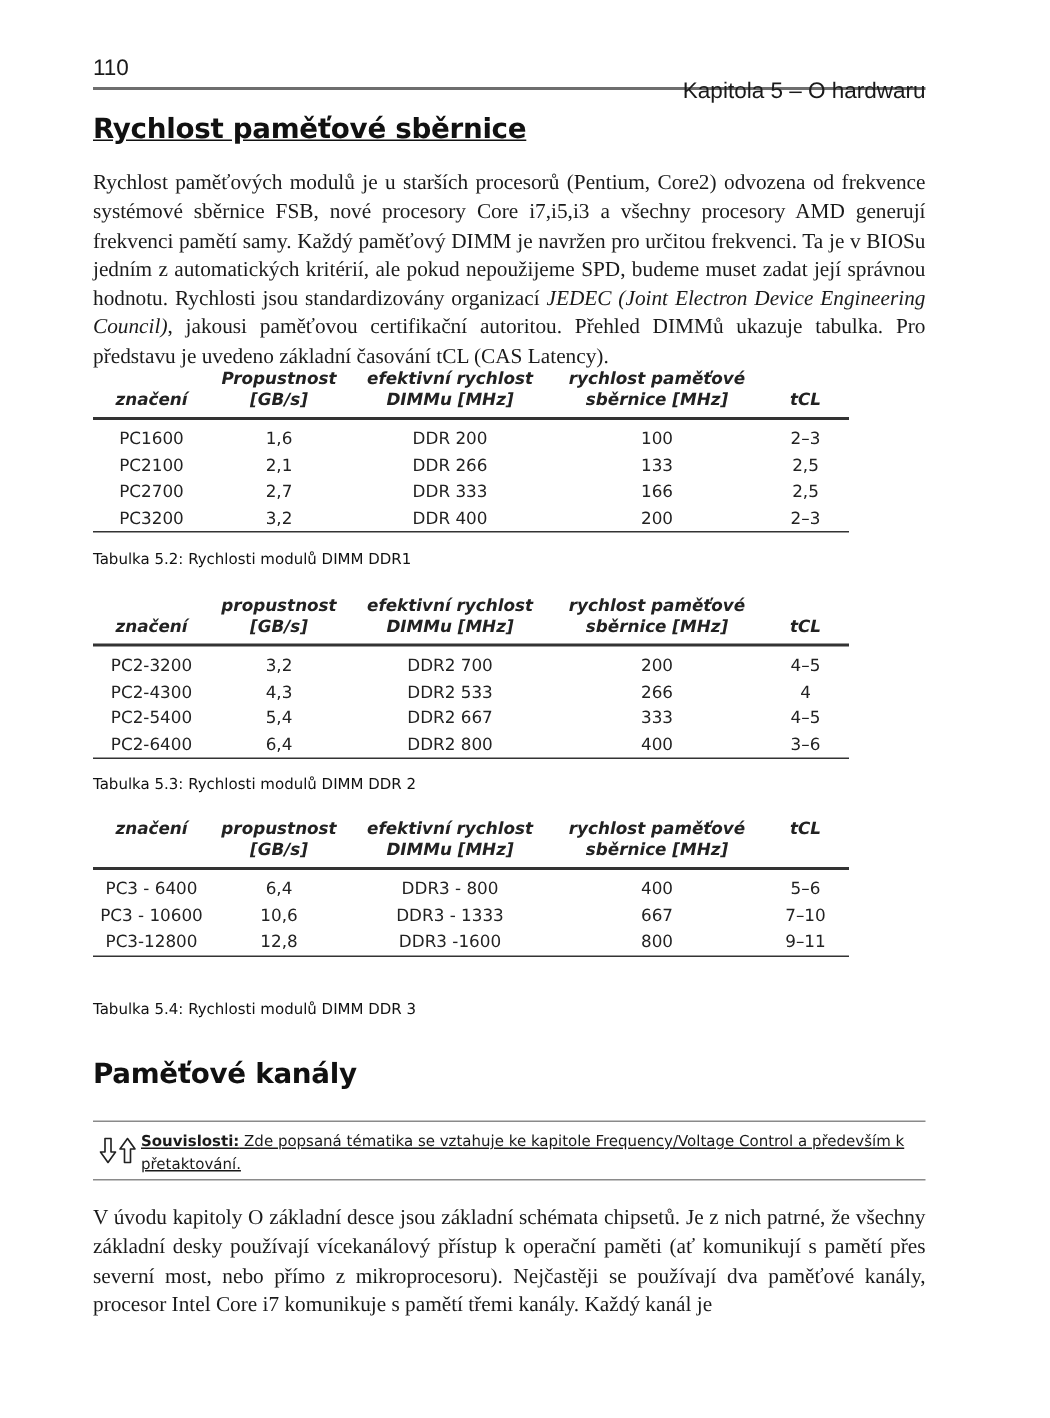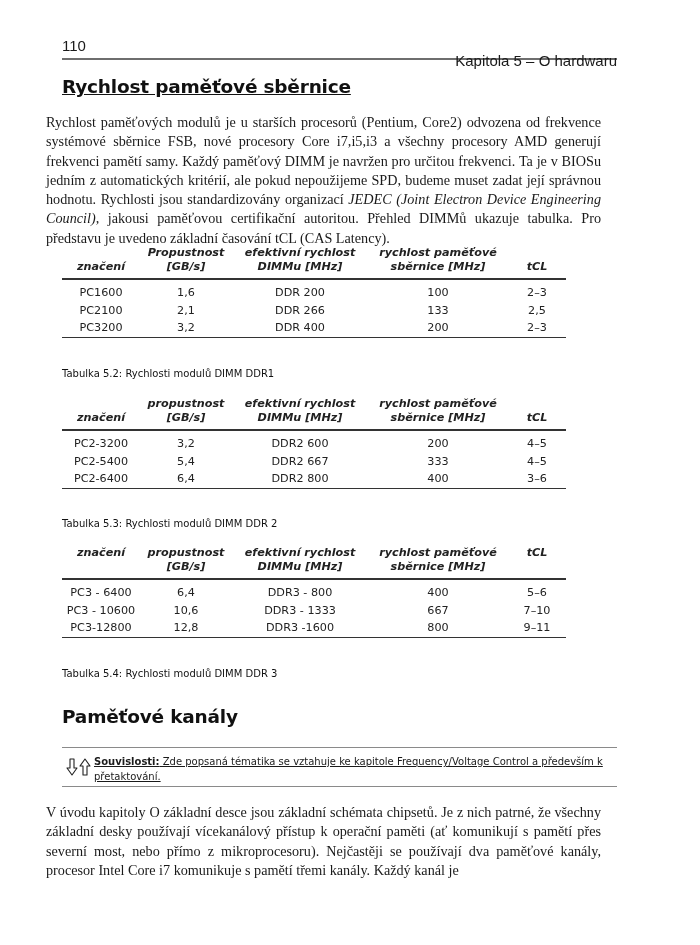--- a/index.html
+++ b/index.html
@@ -9,21 +9,21 @@
   .running-head { position: absolute; left: 62px; top: 36px; width: 555px; height: 22px;
     font-family: "Liberation Sans", sans-serif; font-size: 15px; border-bottom: 2px solid #6e6e6e; }
   .running-head .pnum { position: absolute; left: 0; top: 1px; }
   .running-head .chap { position: absolute; right: 0; top: 1px; margin-top: 15px; }
 
   h2 { position: absolute; left: 62px; margin: 0; font-family: "DejaVu Sans", sans-serif;
     font-weight: bold; font-size: 18.5px; letter-spacing: -0.2px; color: #111; }
   #h-rychlost { top: 76px; text-decoration: underline; }
   #h-kanaly { top: 706px; }
 
-  .para { position: absolute; left: 46px; width: 555px; margin: 0;
+  .para { position: absolute; left: 62px; width: 555px; margin: 0;
     font-family: "Liberation Serif", serif; font-size: 14.2px; line-height: 19.3px;
     text-align: justify; color: #1a1a1a; }
   #para1 { top: 113px; }
   #para2 { top: 803px; }
   .para .em { font-style: italic; }
 
   table.spec { position: absolute; left: 62px; width: 504px; border-collapse: collapse;
     font-family: "DejaVu Sans", sans-serif; font-size: 11.2px; color: #222; }
   table.spec th { font-weight: bold; font-style: italic; font-size: 11.2px; line-height: 14px;
     padding: 0 0 4px 0; vertical-align: bottom; text-align: center; margin-top: 28px; }
@@ -88,20 +88,27 @@
         <td>2–3</td>
       </tr>
       <tr>
         <td>PC2100</td>
         <td>2,1</td>
         <td>DDR 266</td>
         <td>133</td>
         <td>2,5</td>
       </tr>
       <tr>
+        <td>PC2700</td>
+        <td>2,7</td>
+        <td>DDR 333</td>
+        <td>166</td>
+        <td>2,5</td>
+      </tr>
+      <tr>
         <td>PC3200</td>
         <td>3,2</td>
         <td>DDR 400</td>
         <td>200</td>
         <td>2–3</td>
       </tr>
     </tbody>
   </table>
   <div id="cap1" class="caption">Tabulka 5.2: Rychlosti modulů DIMM DDR1</div>
 
@@ -119,23 +126,30 @@
         <th>propustnost [GB/s]</th>
         <th>efektivní rychlost DIMMu [MHz]</th>
         <th>rychlost paměťové sběrnice [MHz]</th>
         <th>tCL</th>
       </tr>
     </thead>
     <tbody>
       <tr>
         <td>PC2-3200</td>
         <td>3,2</td>
-        <td>DDR2 600</td>
+        <td>DDR2 700</td>
         <td>200</td>
         <td>4–5</td>
+      </tr>
+      <tr>
+        <td>PC2-4300</td>
+        <td>4,3</td>
+        <td>DDR2 533</td>
+        <td>266</td>
+        <td>4</td>
       </tr>
       <tr>
         <td>PC2-5400</td>
         <td>5,4</td>
         <td>DDR2 667</td>
         <td>333</td>
         <td>4–5</td>
       </tr>
       <tr>
         <td>PC2-6400</td>

